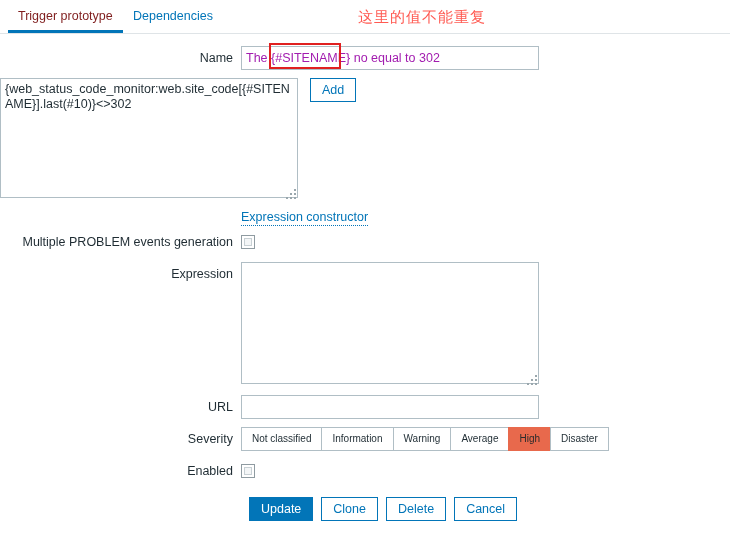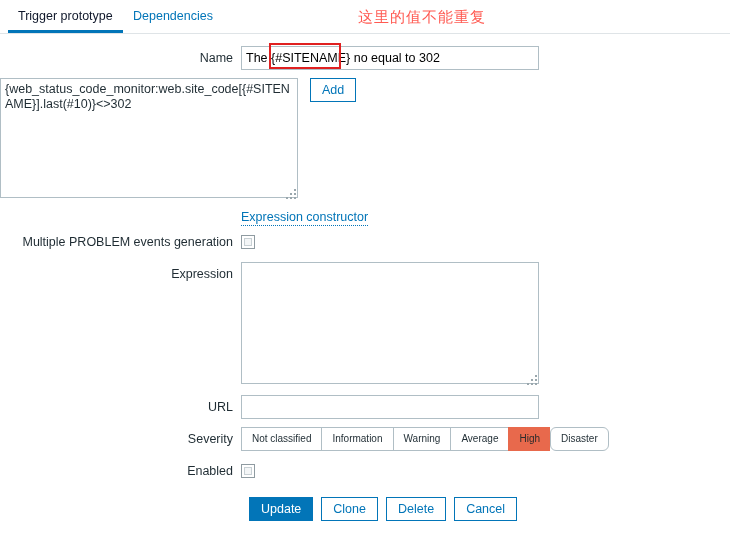--- a/index.html
+++ b/index.html
@@ -29,21 +29,21 @@
     top: 0;
     height: 33px;
     line-height: 33px;
     font-size: 12.5px;
     padding: 0 10px;
     box-sizing: border-box;
     white-space: nowrap;
   }
   .tab.active {
     left: 8px;
-    color: #0f172a;
+    color: #7f1d1d;
     border-bottom: 3px solid #0275b8;
   }
   .tab.inactive {
     left: 123px;
     color: #0275b8;
     cursor: pointer;
   }
 
   
   .annotation {
@@ -86,21 +86,21 @@
 
   
   .textinput {
     width: 298px;
     height: 24px;
     box-sizing: border-box;
     border: 1px solid #b0bec5;
     background: #ffffff;
     font-family: "Liberation Sans", sans-serif;
     font-size: 12.5px;
-    color: #000000;
+    color: #a21caf;
     padding: 0 4px;
     outline: none;
   }
   .textarea {
     width: 298px;
     box-sizing: border-box;
     border: 1px solid #b0bec5;
     background: #ffffff;
     font-family: "Liberation Sans", sans-serif;
     font-size: 12.5px;
@@ -216,21 +216,21 @@
     border: 1px solid #b0bec5;
     border-right: none;
     background: #ffffff;
     color: #1f2c33;
     font-size: 10px;
     padding: 0 10px;
     cursor: pointer;
     white-space: nowrap;
     font-family: "Liberation Sans", sans-serif;
   }
-  .seg-btn:last-child { border-right: 1px solid #b0bec5; border-radius: 6px; }
+  .seg-btn:last-child { border-right: 1px solid #b0bec5; }
   .seg-btn.selected {
     background: #e8694c;
     color: #2b2b2b;
     border-color: #e8694c;
   }
 
   
   .actions {
     display: flex;
     gap: 8px;

